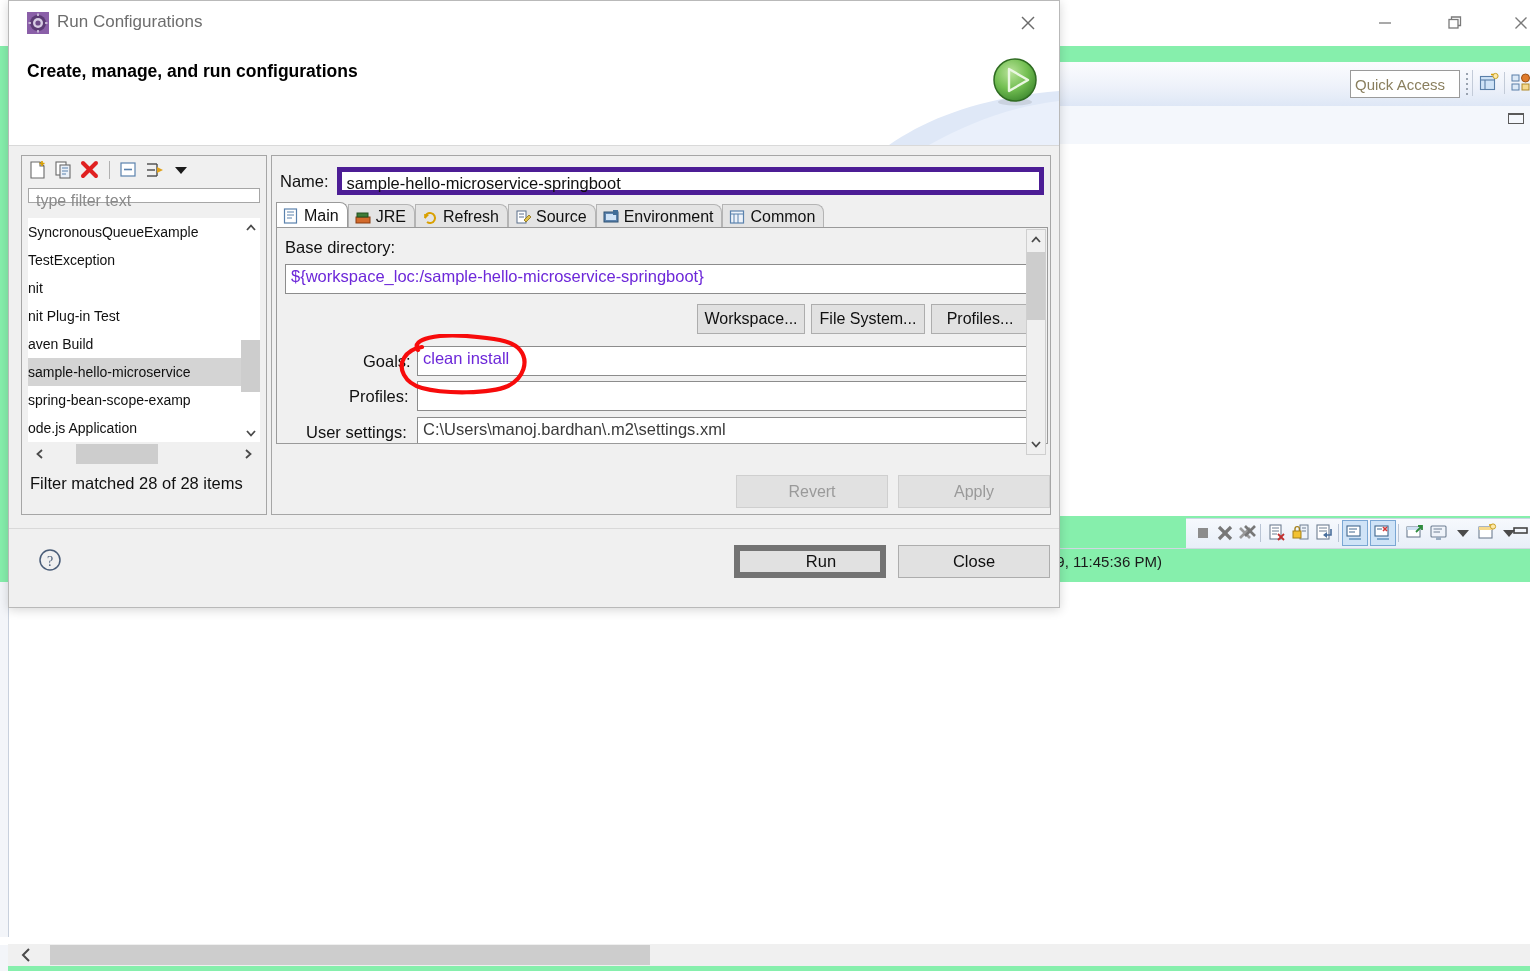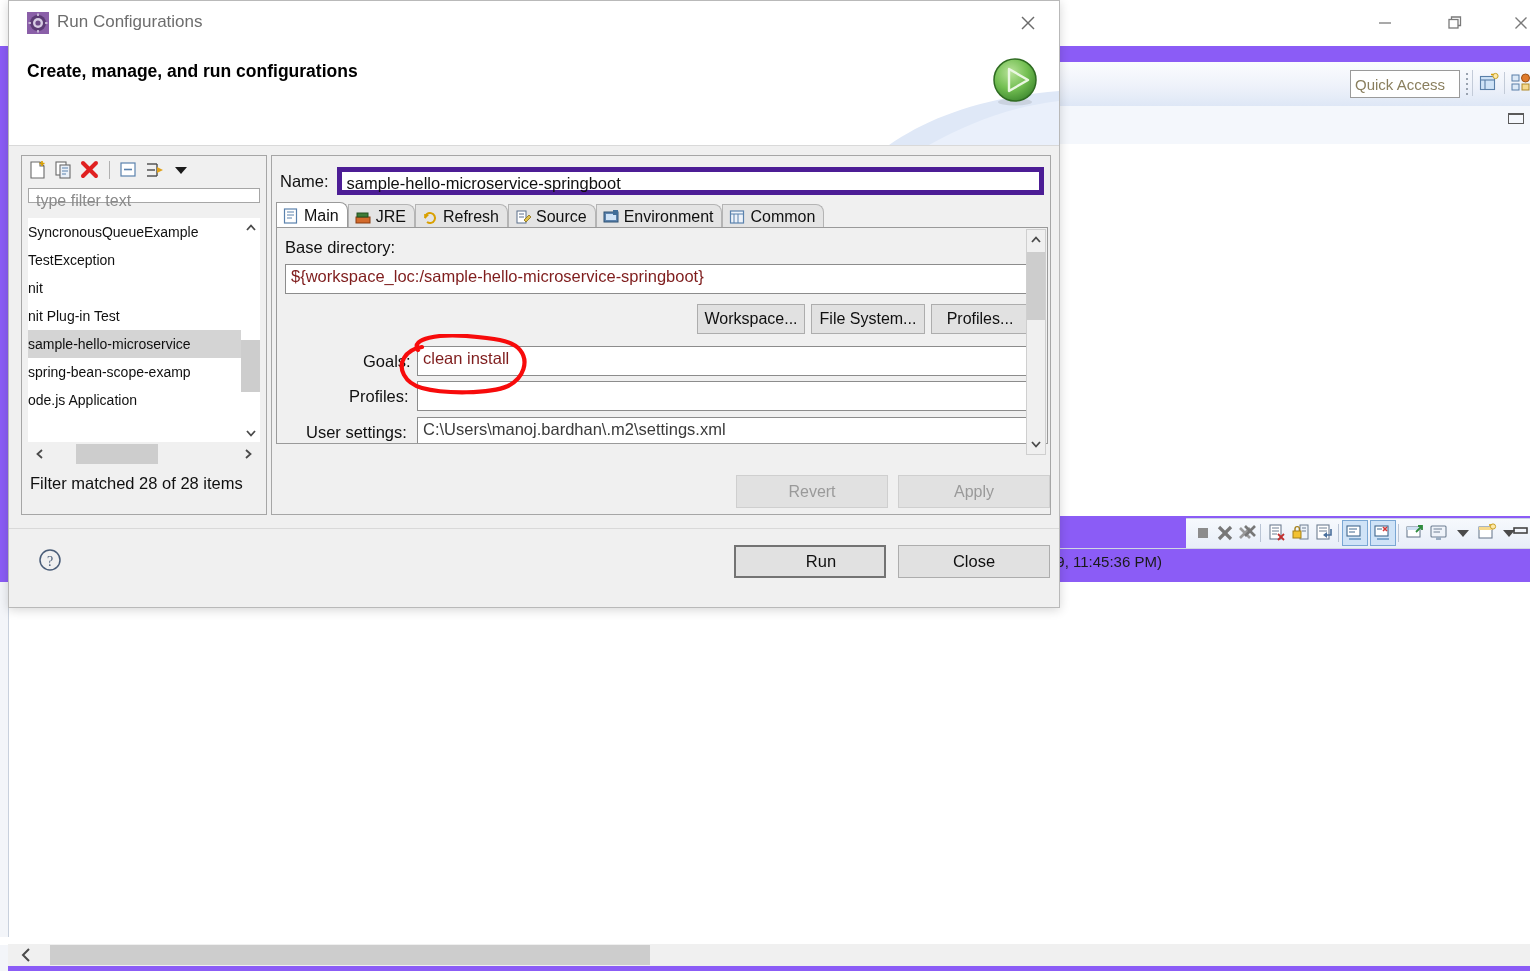--- a/index.html
+++ b/index.html
@@ -4,21 +4,21 @@
 <style>
   html,body{margin:0;padding:0;}
   body{
     width:1530px;height:971px;overflow:hidden;position:relative;
     font-family:"Liberation Sans",sans-serif;
     background:#ffffff;
     -webkit-font-smoothing:antialiased;
   }
 
   
-  #eclipse-bg{position:absolute;inset:0;background:#8b5cf6;}
+  #eclipse-bg{position:absolute;inset:0;background:#86efac;}
   .win-titlebar{position:absolute;left:0;top:0;width:1530px;height:46px;background:#ffffff;}
   .win-ctrl{position:absolute;top:0;height:46px;width:58px;display:flex;align-items:center;justify-content:center;color:#7a7a7a;}
   .win-ctrl svg{display:block;}
 
   .coolbar{position:absolute;left:1060px;top:62px;width:470px;height:44px;
     background:linear-gradient(to bottom,#fbfcfe 0%,#eef2fa 55%,#dee7f6 100%);
     border-bottom:1px solid #c3cfe4;}
   .quick-access{position:absolute;left:1350px;top:70px;width:110px;height:28px;
     border:1px solid #9a9a9a;background:#fff;color:#8a7f5e;font-size:15px;
     display:flex;align-items:center;padding-left:4px;box-sizing:border-box;}
@@ -107,36 +107,36 @@
   .tab{height:24px;display:flex;align-items:center;gap:5px;padding:0 8px 0 6px;font-size:16px;color:#101010;
     background:#e4e4e4;border:1px solid #b4b4b4;border-bottom:none;border-radius:0 8px 0 0;box-sizing:border-box;}
   .tab.active{background:#fff;height:26px;border-color:#9a9a9a;}
   .tab .ti{width:16px;height:16px;display:block;}
   .tabs-rule{position:absolute;left:4px;top:71px;width:772px;height:1px;background:#9a9a9a;}
 
   .tabcontent{position:absolute;left:4px;top:72px;width:772px;height:216px;background:#f0f0f0;
     border:1px solid #9a9a9a;border-top:none;box-sizing:border-box;overflow:hidden;}
   .field-label{position:absolute;font-size:16.5px;color:#101010;}
   .textin{position:absolute;background:#fff;border:1px solid #8c8c8c;box-sizing:border-box;
-    font-size:16.5px;color:#7f1d1d;padding:2px 0 0 5px;white-space:nowrap;overflow:hidden;}
+    font-size:16.5px;color:#6d28d9;padding:2px 0 0 5px;white-space:nowrap;overflow:hidden;}
   .textin.grayed{color:#3b3b3b;}
   .btn{position:absolute;background:#e1e1e1;border:1px solid #adadad;box-sizing:border-box;
     font-size:16px;color:#101010;display:flex;align-items:center;justify-content:center;}
   .cfg-vscroll{position:absolute;left:1017px;top:228px;width:20px;height:226px;background:#f0f0f0;border:1px solid #cfcfcf;box-sizing:border-box;}
   .cfg-vscroll .up,.cfg-vscroll .dn{position:absolute;left:0;width:18px;height:20px;display:flex;align-items:center;justify-content:center;}
   .cfg-vscroll .up{top:0;} .cfg-vscroll .dn{bottom:0;}
   .cfg-vscroll .thumb{position:absolute;left:0;top:22px;width:18px;height:68px;background:#cdcdcd;}
 
   .ra-row{position:absolute;left:262px;top:470px;width:780px;height:42px;}
   .btn-disabled{color:#9a9a9a;background:#e1e1e1;border:1px solid #cfcfcf;}
 
   .dlg-footer-rule{position:absolute;left:0;top:527px;width:100%;height:1px;background:#d9d9d9;}
   .help-ico{position:absolute;left:28px;top:546px;width:26px;height:26px;}
   .run-btn{position:absolute;left:725px;top:544px;width:152px;height:33px;background:#e1e1e1;
-    border:2px solid #737373;box-sizing:border-box;font-size:16.5px;color:#101010;
+    border:6px solid #737373;box-sizing:border-box;font-size:16.5px;color:#101010;
     display:flex;align-items:center;justify-content:center;padding-left:22px;}
   .close-btn{position:absolute;left:889px;top:544px;width:152px;height:33px;background:#e1e1e1;
     border:1px solid #adadad;box-sizing:border-box;font-size:16.5px;color:#101010;
     display:flex;align-items:center;justify-content:center;}
 
   
   .annot{position:absolute;left:396px;top:334px;width:148px;height:62px;pointer-events:none;}
 </style>
 </head>
 <body>
@@ -427,20 +427,21 @@
       </div>
     </div>
 
     <div class="filter-box">type filter text</div>
 
     <div class="tree-list" id="tree-list">
         <div class="tree-item">SyncronousQueueExample</div>
         <div class="tree-item">TestException</div>
         <div class="tree-item">nit</div>
         <div class="tree-item">nit Plug-in Test</div>
+        <div class="tree-item">aven Build</div>
         <div class="tree-item sel">sample-hello-microservice</div>
         <div class="tree-item">spring-bean-scope-examp</div>
         <div class="tree-item">ode.js Application</div>
       </div>
 
     <div class="tree-vscroll">
       <div class="up">
         <svg width="14" height="14" viewBox="0 0 14 14">
             <polyline points="3,9 7,4.5 11,9" fill="none" stroke="#4a4a4a" stroke-width="1.8"></polyline>
           </svg>

